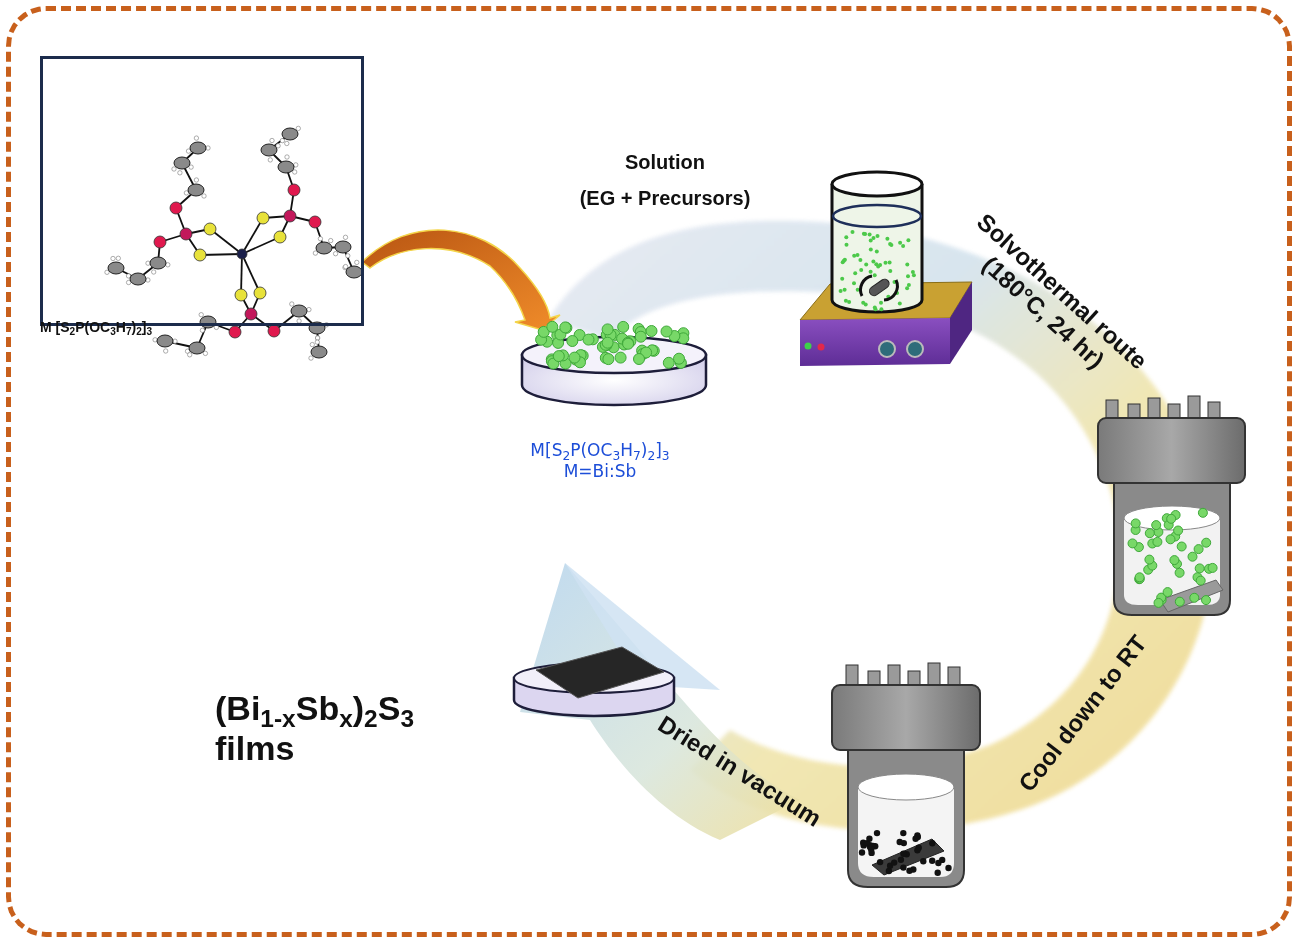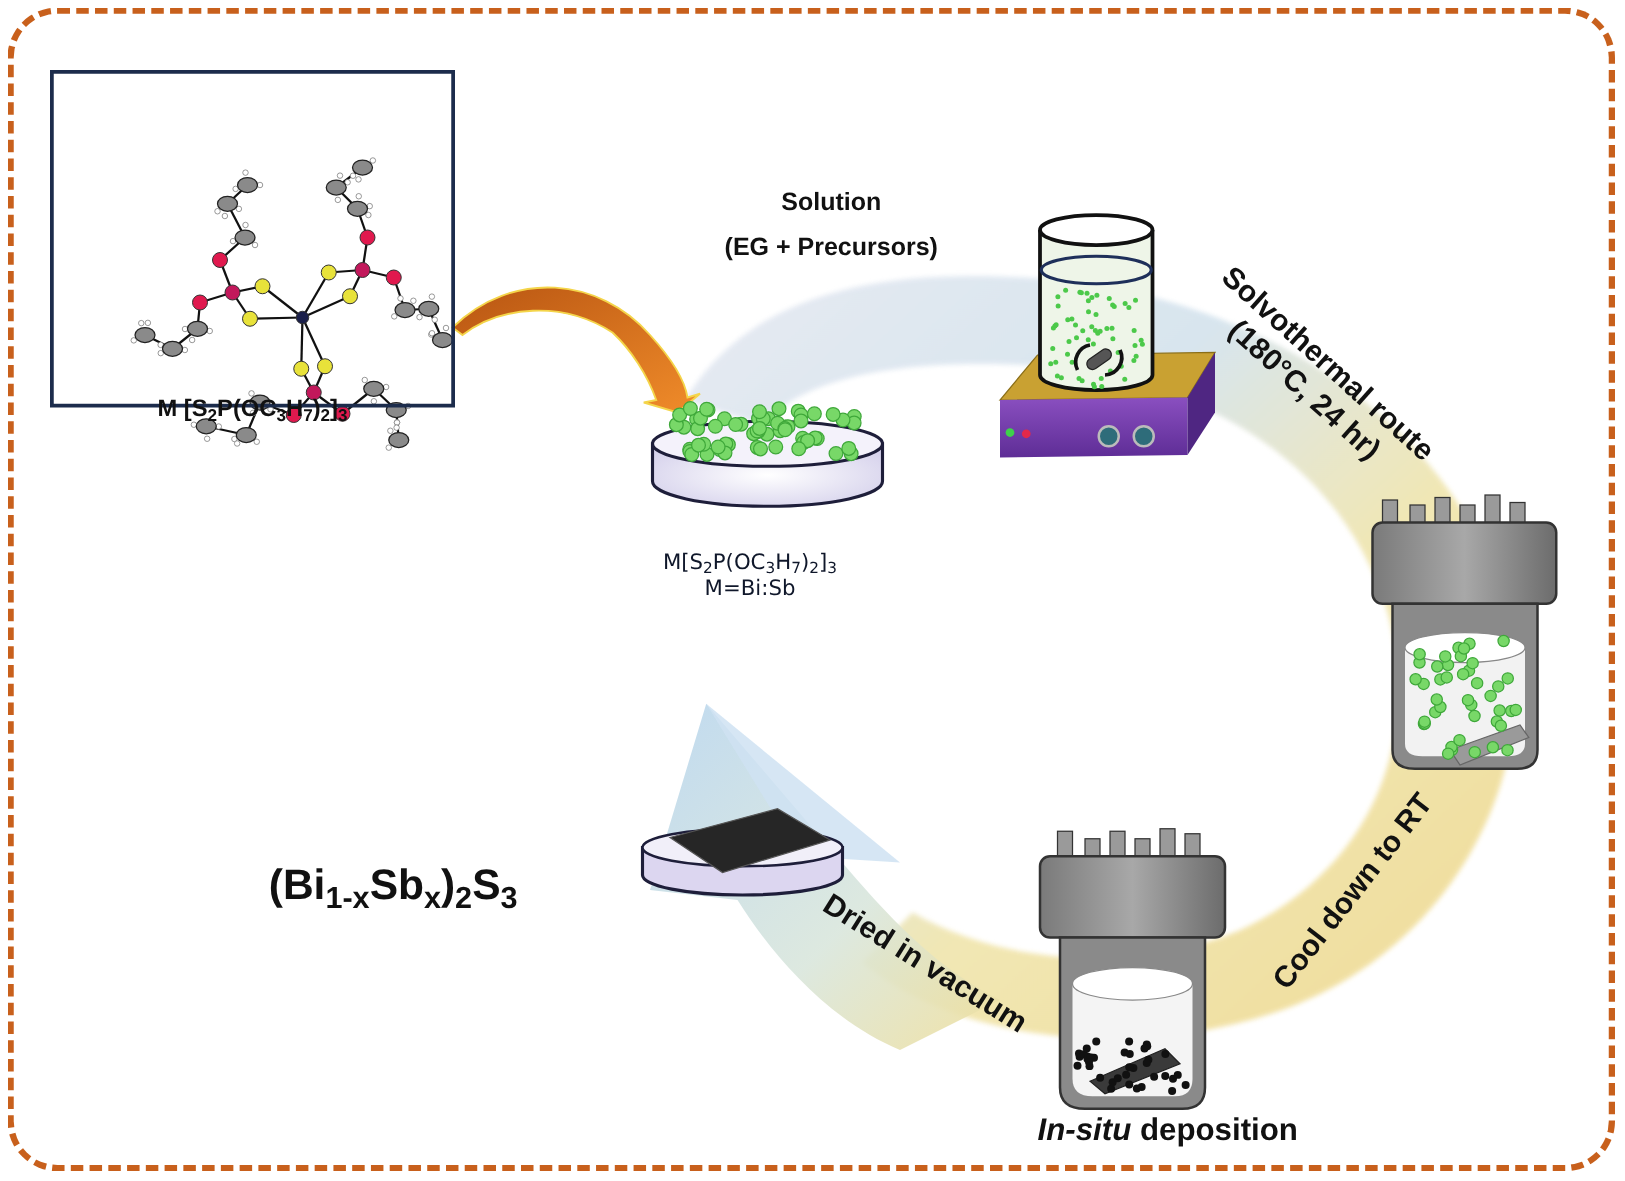--- a/index.html
+++ b/index.html
@@ -2,23 +2,23 @@
 <html><head>
 <meta charset="utf-8">
 <style>
   html, body { margin:0; padding:0; background:#ffffff; }
   body { width:1300px; height:945px; position:relative; overflow:hidden; font-family:"Liberation Sans", sans-serif; }
   #frame { position:absolute; left:6px; top:6px; width:1286px; height:931px; border:5px dashed #c8601c; border-radius:40px; box-sizing:border-box; }
   #stage { position:absolute; left:0; top:0; width:1300px; height:945px; }
   .lbl { position:absolute; font-weight:bold; color:#111; white-space:nowrap; }
   .lbl sub { font-size:0.72em; vertical-align:-0.3em; line-height:0; }
   #mol-box { position:absolute; left:40px; top:56px; width:318px; height:264px; border:3px solid #1c2c4c; background:#fff; }
-  #mol-caption { position:absolute; left:40px; top:316px; width:324px; text-align:center; font-size:19px; line-height:23px; font-weight:bold; }
+  #mol-caption { position:absolute; left:40px; top:316px; width:324px; font-size:14px; line-height:23px; font-weight:bold; }
   #solution-lbl { left:500px; top:144px; width:330px; text-align:center; font-size:20px; line-height:36px; }
-  #dish-lbl { left:480px; top:440px; width:240px; text-align:center; font-size:17px; line-height:21px; font-weight:normal; color:#0f172a; font-family:"DejaVu Sans", sans-serif; }
+  #dish-lbl { left:480px; top:440px; width:240px; text-align:center; font-size:17px; line-height:21px; font-weight:normal; color:#1d4ed8; font-family:"DejaVu Sans", sans-serif; }
   #films-lbl { left:215px; top:688px; width:280px; text-align:left; font-size:34px; line-height:40px; }
   #insitu-lbl { left:830px; top:890px; font-size:25px; }
   #insitu-lbl i { font-style:italic; }
   .rot { position:absolute; font-weight:bold; font-size:24px; color:#111; white-space:nowrap; transform-origin:left top; }
 </style>
 </head>
 <body>
 
 <div id="stage">
 
@@ -485,23 +485,21 @@
   </div>
 
   <div class="rot" style="left:1013px;top:780px;transform:rotate(-52deg);">
     <span>Cool down to RT</span>
   </div>
 
   <div class="rot" style="left:668px;top:710px;transform:rotate(32deg);">
     <span>Dried in vacuum</span>
   </div>
 
-  <div id="insitu-lbl" class="lbl">
-    <i>In-situ</i><span style="white-space:pre"> deposition</span>
-  </div>
 
   <div id="films-lbl" class="lbl">
     <div>
       <span>(Bi</span><sub>1-x</sub><span>Sb</span><sub>x</sub><span>)</span><sub>2</sub><span>S</span><sub>3</sub>
     </div>
+    <div>films</div>
   </div>
 
 </div>
 
 </body></html>

